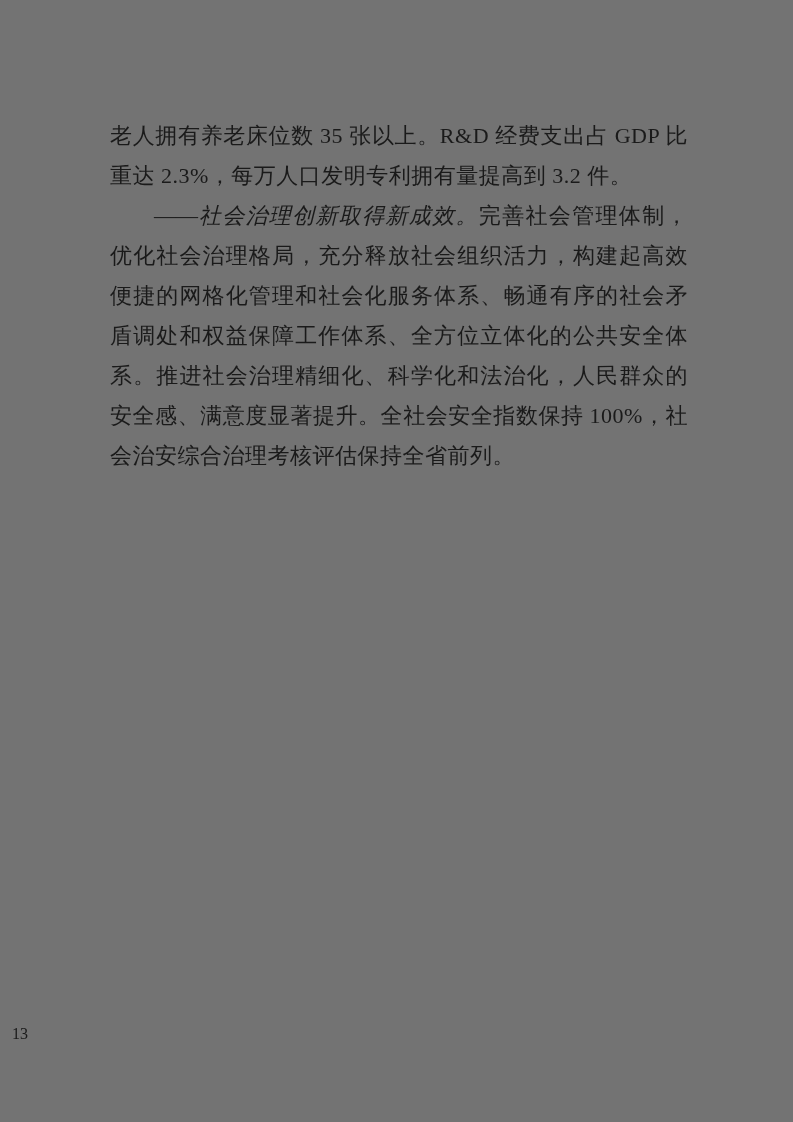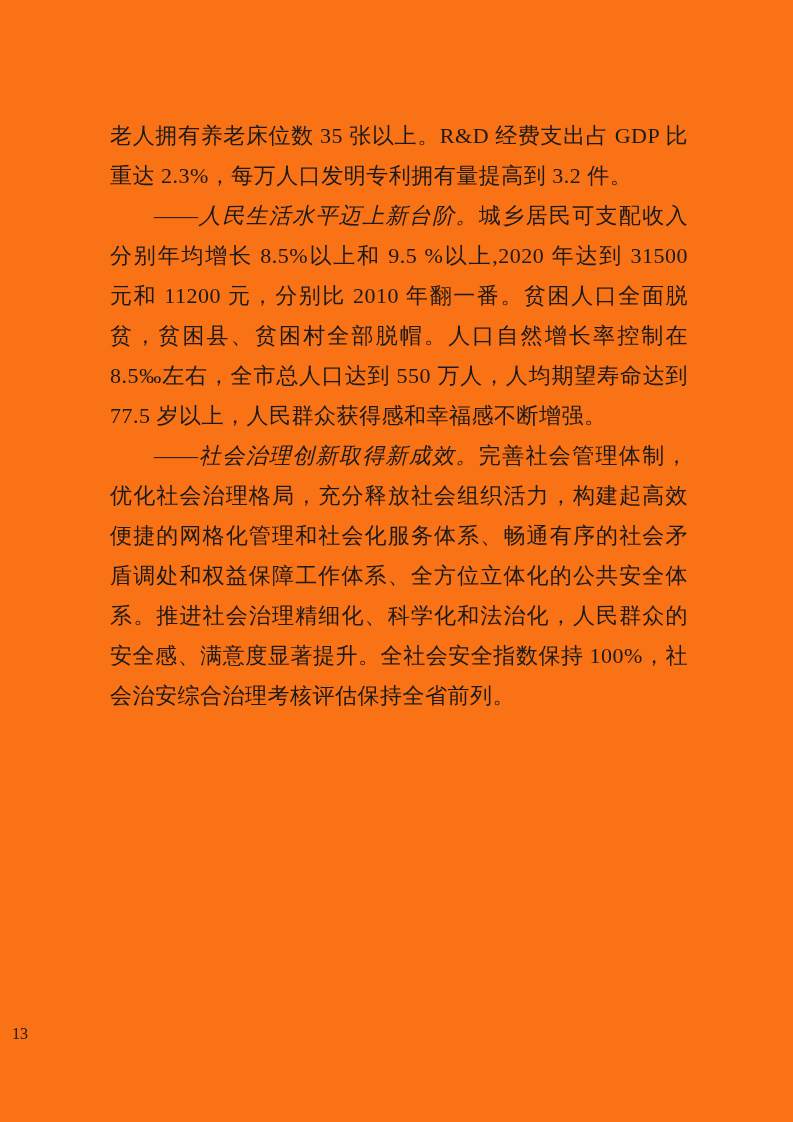--- a/index.html
+++ b/index.html
@@ -4,21 +4,21 @@
 <style>
   html, body {
     margin: 0;
     padding: 0;
     background: #ffffff;
   }
   .page {
     position: relative;
     width: 793px;
     height: 1122px;
-    background: #f97316;
+    background: #737373;
     overflow: hidden;
     font-family: "Liberation Serif", "DejaVu Serif", serif;
   }
   .document-body {
     position: absolute;
     left: 110px;
     top: 116px;
     width: 578px;
     font-size: 22px;
     line-height: 40px;
@@ -56,21 +56,20 @@
 </style>
 </head>
 <body>
 
 <div class="page">
 
   <div class="document-body">
 
     <p class="para"><span>老人拥有养老床位数 35 张以上。R&amp;D 经费支出占 GDP 比重达 2.3%，每万人口发明专利拥有量提高到 3.2 件。</span></p>
 
-    <p class="para indented"><span class="para-dash">——</span><span class="para-lead">人民生活水平迈上新台阶。</span><span>城乡居民可支配收入分别年均增长 8.5%以上和 9.5 %以上,2020 年达到 31500 元和 11200 元，分别比 2010 年翻一番。贫困人口全面脱贫，贫困县、贫困村全部脱帽。人口自然增长率控制在 8.5‰左右，全市总人口达到 550 万人，人均期望寿命达到 77.5 岁以上，人民群众获得感和幸福感不断增强。</span></p>
 
 
     <p class="para indented"><span class="para-dash">——</span><span class="para-lead">社会治理创新取得新成效。</span><span>完善社会管理体制，优化社会治理格局，充分释放社会组织活力，构建起高效便捷的网格化管理和社会化服务体系、畅通有序的社会矛盾调处和权益保障工作体系、全方位立体化的公共安全体系。推进社会治理精细化、科学化和法治化，人民群众的安全感、满意度显著提升。全社会安全指数保持 100%，社会治安综合治理考核评估保持全省前列。</span></p>
 
   </div>
 
   <div class="page-number">13</div>
 
 </div>
 

